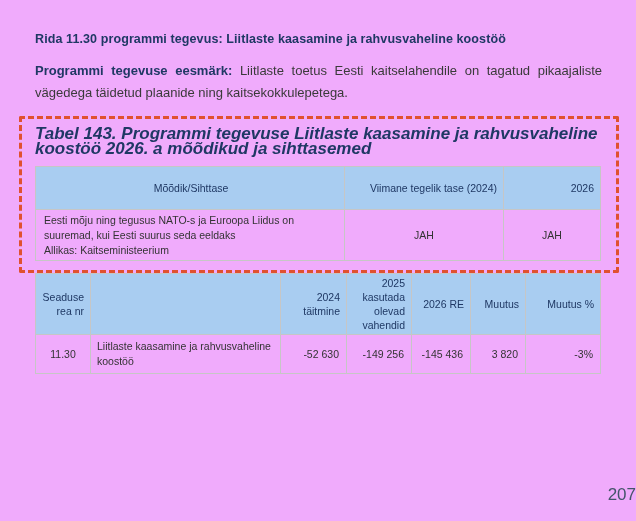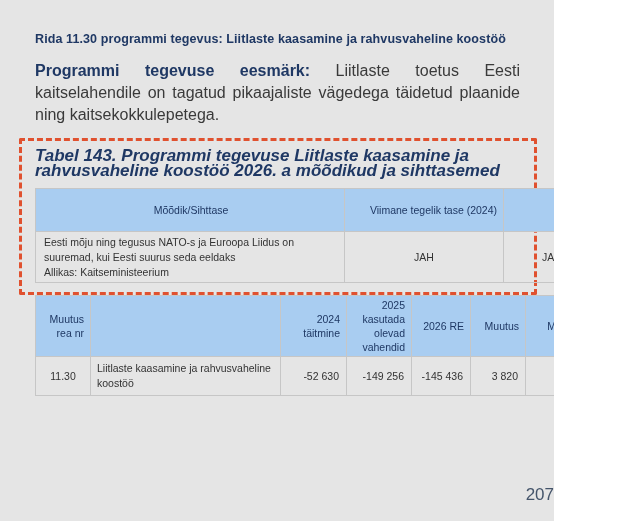--- a/index.html
+++ b/index.html
@@ -1,34 +1,34 @@
 <!DOCTYPE html>
 <html><head>
 <meta charset="utf-8">
 <style>
   html,body{margin:0;padding:0;background:#ffffff;}
   .page{
     position:relative;
-    width:554px;height:521px;
-    background:#e5e5e5;
+    width:636px;height:521px;
+    background:#f0abfc;
     font-family:"Liberation Sans", sans-serif;
     color:#333;
     overflow:hidden;
     box-sizing:border-box;
     padding:32px 34px 0 35px;
   }
   .heading{
     color:#1f3864;
     font-size:12.5px;
     font-weight:600;
     margin:0 0 14px 0;
     letter-spacing:.1px;
   }
   .objective{
-    font-size:16px;
+    font-size:13px;
     line-height:22px;
     text-align:justify;
     margin:0;
     color:#3a3a3a;
   }
   .objective .lead{
     color:#1f3864;
     font-weight:bold;
   }
   .dashed-box{
@@ -129,21 +129,21 @@
       <col style="width:55px">
         <col style="width:190px">
         <col style="width:66px">
         <col style="width:65px">
       <col style="width:59px">
         <col style="width:55px">
         <col style="width:75px">
     </colgroup>
     <tbody>
         <tr>
-      <th>Muutus rea nr</th>
+      <th>Seaduse rea nr</th>
       <th></th>
       <th>2024 täitmine</th>
       <th>2025 kasutada olevad vahendid</th>
       <th>2026 RE</th>
       <th>Muutus</th>
       <th>Muutus %</th>
     </tr>
     <tr>
       <td class="nr-cell">11.30</td>
       <td class="name-cell">Liitlaste kaasamine ja rahvusvaheline koostöö</td>

